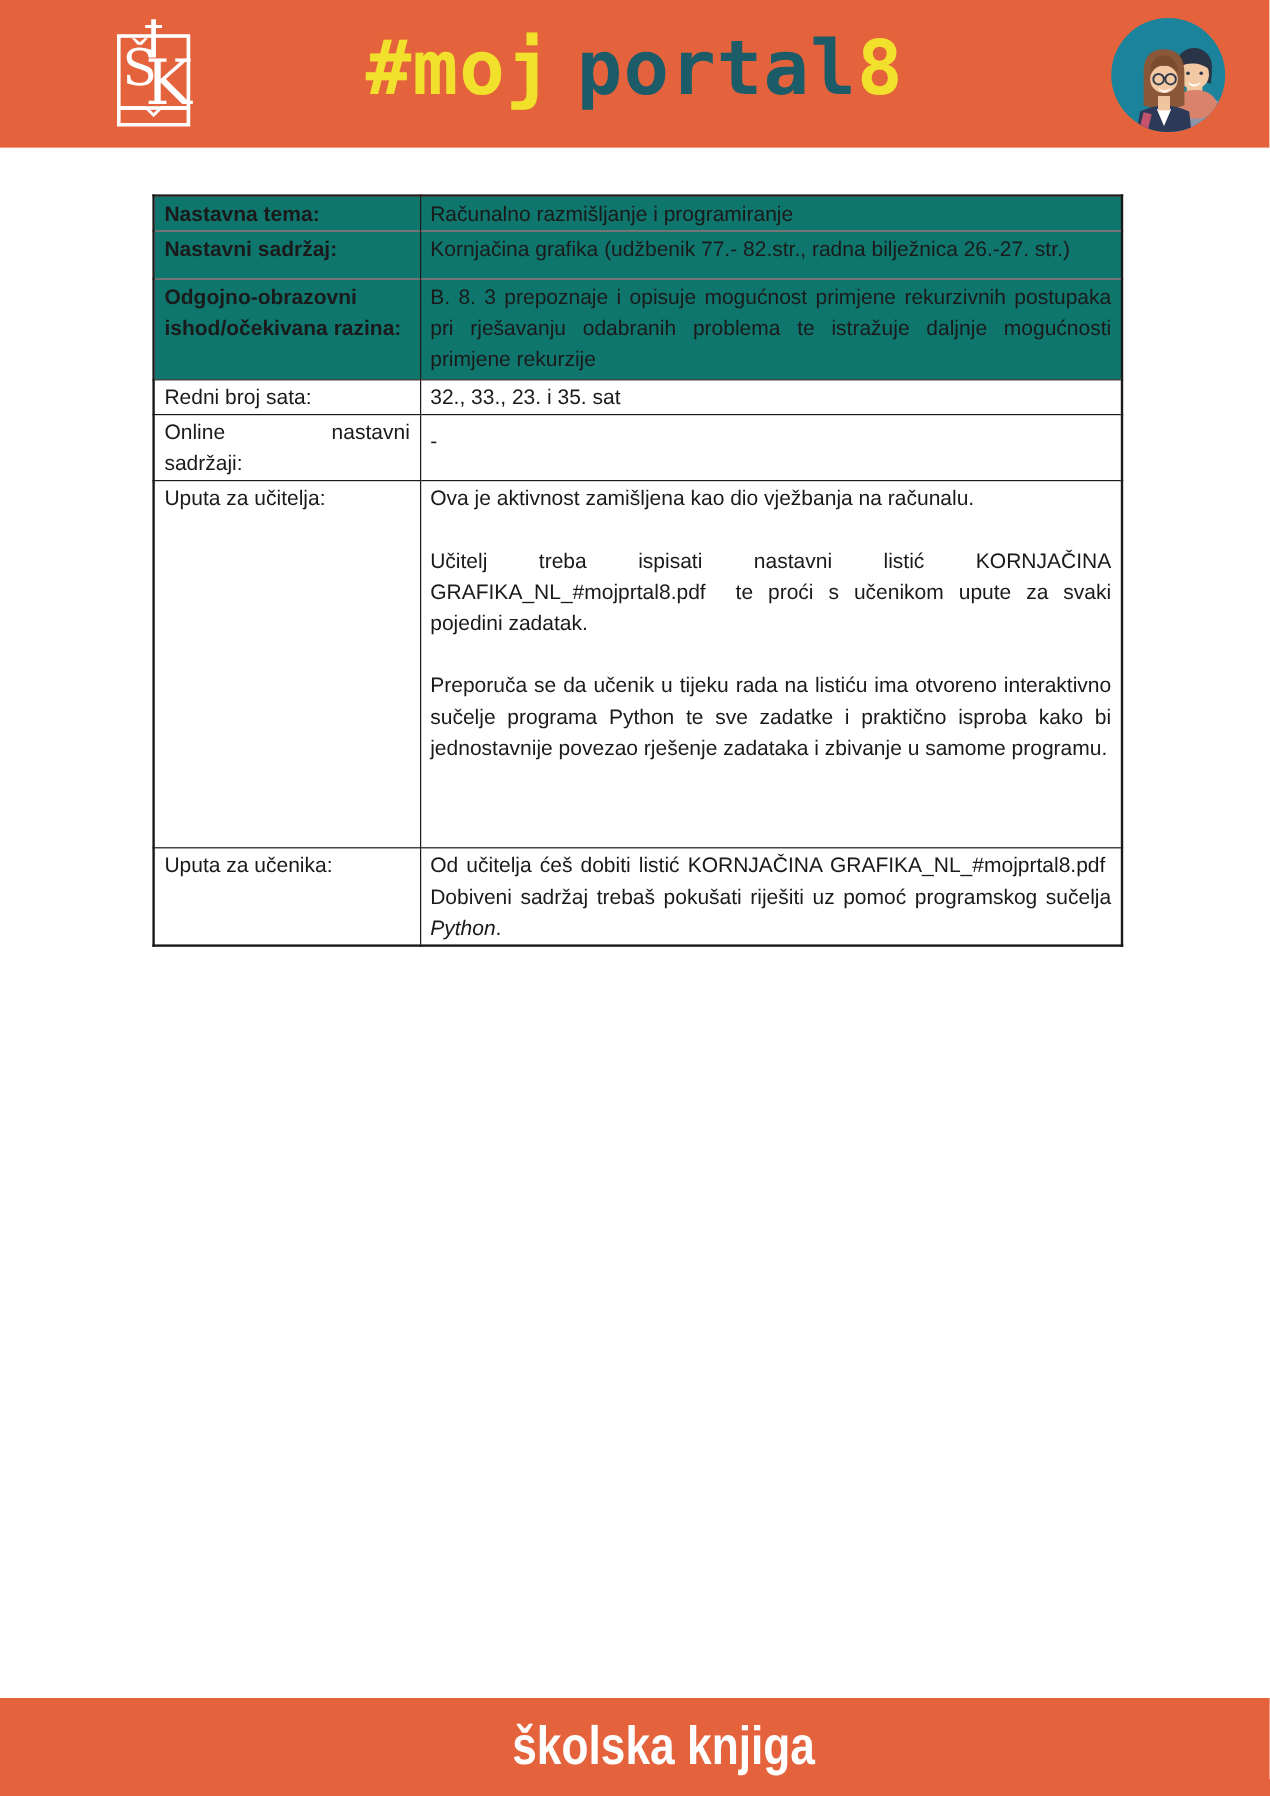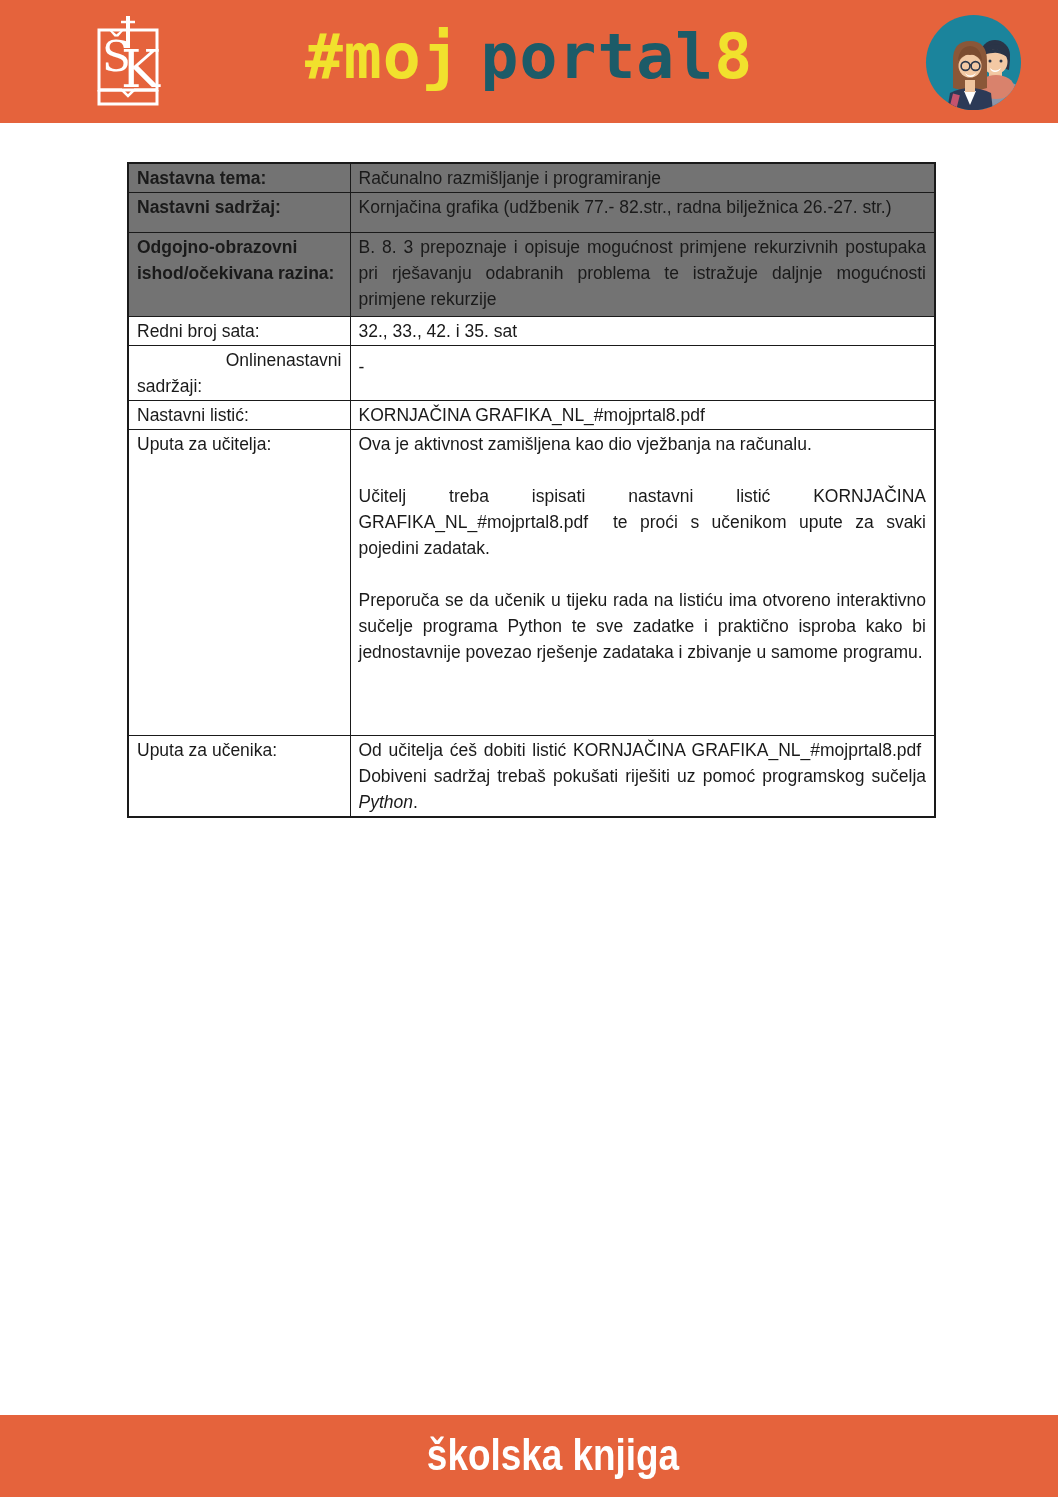--- a/index.html
+++ b/index.html
@@ -24,25 +24,25 @@
   table.lesson {
     position:absolute; left:127px; top:162px; width:807px;
     border-collapse:collapse; table-layout:fixed;
     border:2px solid #1a1a1a;
   }
   table.lesson td {
     border:1px solid #1a1a1a; vertical-align:top;
     padding:1px 8px; line-height:26px; font-size:17.5px;
     overflow:hidden;
   }
-  tr.pink td { background:#737373; }
+  tr.pink td { background:#0f766e; }
   td.lbl-bold { font-weight:bold; }
   .just { text-align:justify; }
   .small-just { font-size:14.5px; line-height:26px; text-align:justify; }
-  .online-line1 { display:flex; justify-content:flex-end; }
+  .online-line1 { display:flex; justify-content:space-between; }
   table.lesson td p { margin:0 0 26px 0; }
   table.lesson td p:last-child { margin-bottom:0; }
   .it { font-style:italic; }
 
   .publisher {
     position:absolute; top:50%; left:50%;
     transform:translate(-50%,-52%) scaleX(0.82);
     font-weight:bold; font-size:45px; color:#ffffff; white-space:nowrap;
     letter-spacing:0;
   }
@@ -123,38 +123,34 @@
     <td class="just">Kornjačina grafika (udžbenik 77.- 82.str., radna bilježnica 26.-27. str.)</td>
   </tr>
 
   <tr class="pink" style="height:84px;margin-top:48px;">
     <td class="lbl-bold">Odgojno-obrazovni ishod/očekivana razina:</td>
     <td class="small-just">B. 8. 3 prepoznaje i opisuje mogućnost primjene rekurzivnih postupaka pri rješavanju odabranih problema te istražuje daljnje mogućnosti primjene rekurzije</td>
   </tr>
 
   <tr style="height:28px;margin-top:22px;">
     <td>Redni broj sata:</td>
-    <td>32., 33., 42. i 35. sat</td>
+    <td>32., 33., 23. i 35. sat</td>
   </tr>
 
   <tr style="height:48px;">
     <td>
       <div class="online-line1">
         <span>Online</span>
         <span>nastavni</span>
       </div>
       <div>sadržaji:</div>
     </td>
     <td style="padding-top:8px;">-</td>
   </tr>
 
-  <tr style="height:28px;">
-    <td>Nastavni listić:</td>
-    <td>KORNJAČINA GRAFIKA_NL_#mojprtal8.pdf</td>
-  </tr>
 
   <tr style="height:306px;">
     <td>Uputa za učitelja:</td>
     <td>
       <p>Ova je aktivnost zamišljena kao dio vježbanja na računalu.</p>
       <p class="just">Učitelj treba ispisati nastavni listić KORNJAČINA GRAFIKA_NL_#mojprtal8.pdf&nbsp; te proći s učenikom upute za svaki pojedini zadatak.</p>
       <p class="just">Preporuča se da učenik u tijeku rada na listiću ima otvoreno interaktivno sučelje programa Python te sve zadatke i praktično isproba kako bi jednostavnije povezao rješenje zadataka i zbivanje u samome programu.</p>
     </td>
   </tr>
 

